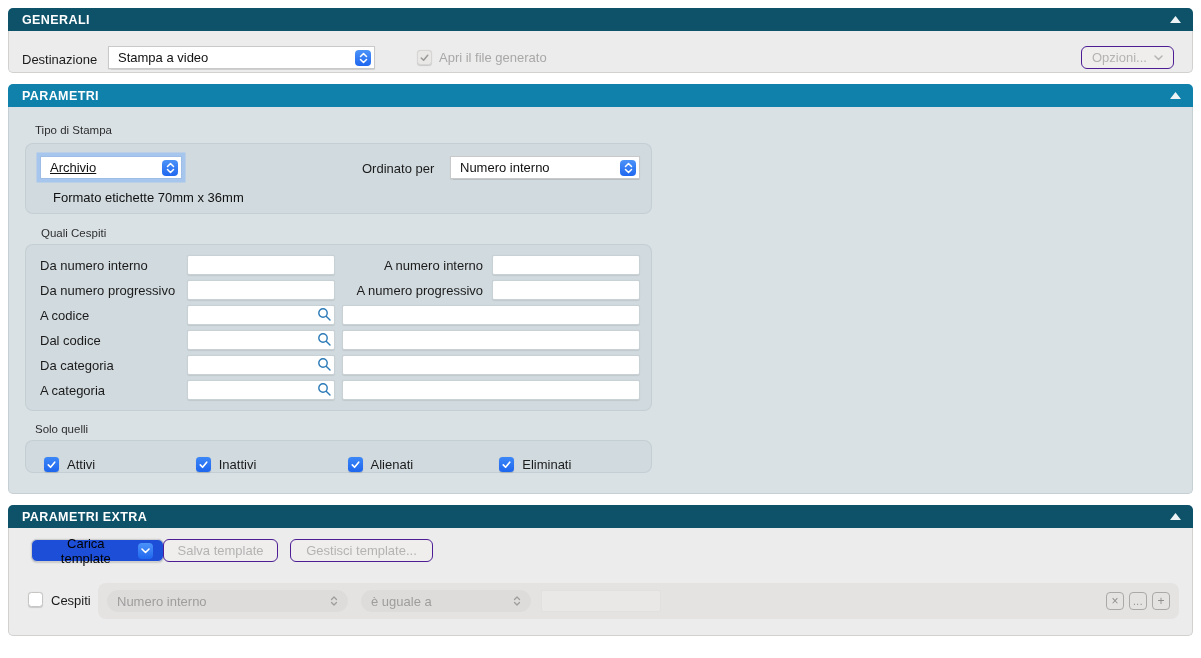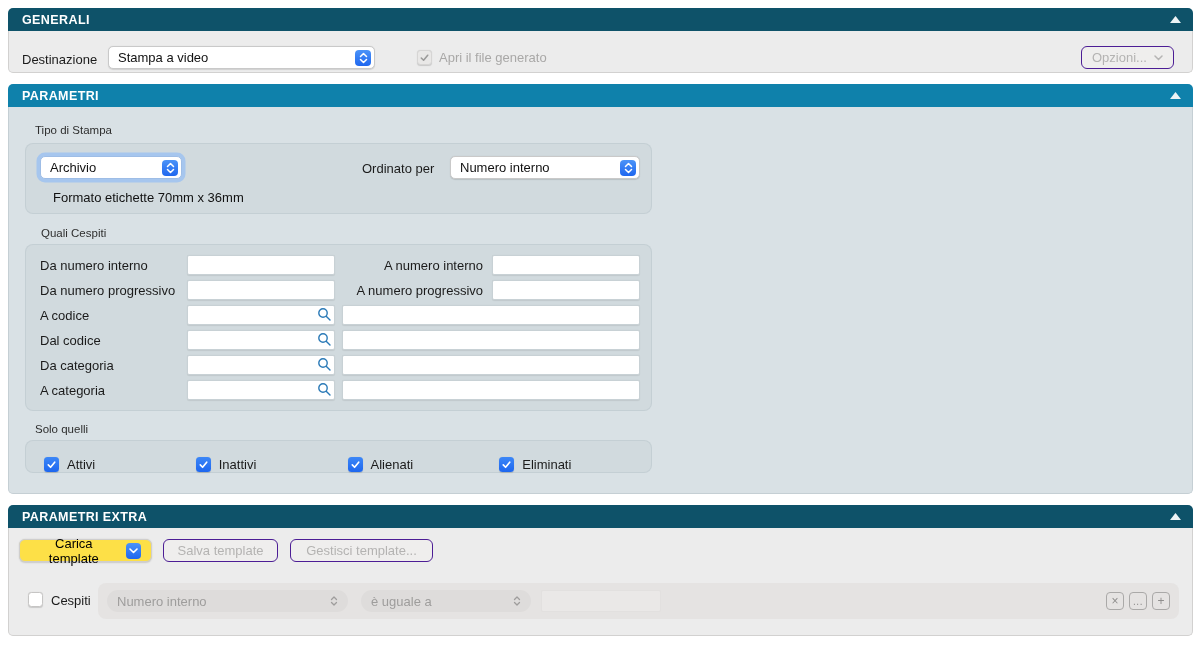--- a/index.html
+++ b/index.html
@@ -18,47 +18,47 @@
 
   .panel { border:1px solid #d2d1d0; border-top:none; border-radius:0 0 5px 5px;
            position:relative; background:#ececec; }
   .panel.blue { background:#d9e1e5; border-color:#c5cfd4; }
 
   
   .lbl { font-size:13px; color:#1b1b1b; }
   .lbl.dim { color:#a9a8a7; }
   .small-cap { font-size:11.5px; color:#2e2e2e; }
 
-  .select { background:#ffffff; border:1px solid #c9c9c9; border-radius:5px;
+  .select { background:#ffffff; border:1px solid #c9c9c9; border-radius:0;
             height:23px; display:flex; align-items:center; padding:0 3px 0 9px;
             font-size:13px; color:#111; box-shadow:0 .5px 1px rgba(0,0,0,.12); cursor:default; }
   .select .sel-text { flex:1; white-space:nowrap; overflow:hidden; }
   .stepper { width:16px; height:16px; border-radius:4px; flex:0 0 16px;
              background:linear-gradient(#4b93f8,#1f67ef);
              display:flex; align-items:center; justify-content:center; }
-  .select.focused { box-shadow:0 0 0 3.5px #a6c6ee; border-color:#9ebde6; }
+  .select.focused { box-shadow:0 0 0 3.5px #a6c6ee; border-color:#9ebde6;text-decoration:underline; }
 
   .tfield { background:#ffffff; border:1px solid #c8d1d5; border-radius:2px;
             height:20px; font-size:13px; padding:0 5px; outline:none;
             font-family:inherit; box-shadow:0 .5px 1px rgba(0,0,0,.08); }
   .fwrap { position:relative; }
   .fwrap .mag { position:absolute; right:3px; top:2px; }
 
   .cb { width:15px; height:15px; border-radius:3.5px; display:inline-flex;
         align-items:center; justify-content:center; flex:0 0 15px;
         background:linear-gradient(#3c87f7,#1d66ef); color:#fff; cursor:pointer;
         box-shadow:0 .5px 1px rgba(0,0,0,.15); }
   .cb.off { background:#ffffff; border:1px solid #c6c5c4; color:transparent; }
   .cb.gray { background:#e9e8e7; border:1px solid #d6d5d4; color:#9b9b9a; }
 
   .btn { border-radius:6px; height:23px; display:inline-flex; align-items:center;
          font-size:13px; padding:0 10px; cursor:pointer; font-family:inherit; }
   .btn.disabled { background:#efeeed; border:1px solid #4c1d95; color:#b4b3b2; cursor:default; }
-  .btn.white { background:#fde047; border:1px solid #cfcecd; color:#000;
-               box-shadow:0 .5px 1.5px rgba(0,0,0,.15); }
+  .btn.white { background:#1d4ed8; border:1px solid #cfcecd; color:#000;
+               box-shadow:0 .5px 1.5px rgba(0,0,0,.15);margin-left:12px; }
   .btn .chev-blue { width:16px; height:16px; border-radius:4px; margin-left:8px;
         background:linear-gradient(#4b93f8,#1f67ef); display:flex; align-items:center;
         justify-content:center; }
 
   
   .p-generali { height:42px; }
   .p-generali .lbl-dest { position:absolute; left:13px; top:21px; }
   .p-generali .sel-dest { position:absolute; left:99px; top:15px; width:267px; }
   .p-generali .chk-apri { position:absolute; left:408px; top:19px; display:flex;
                           align-items:center; gap:7px; }

